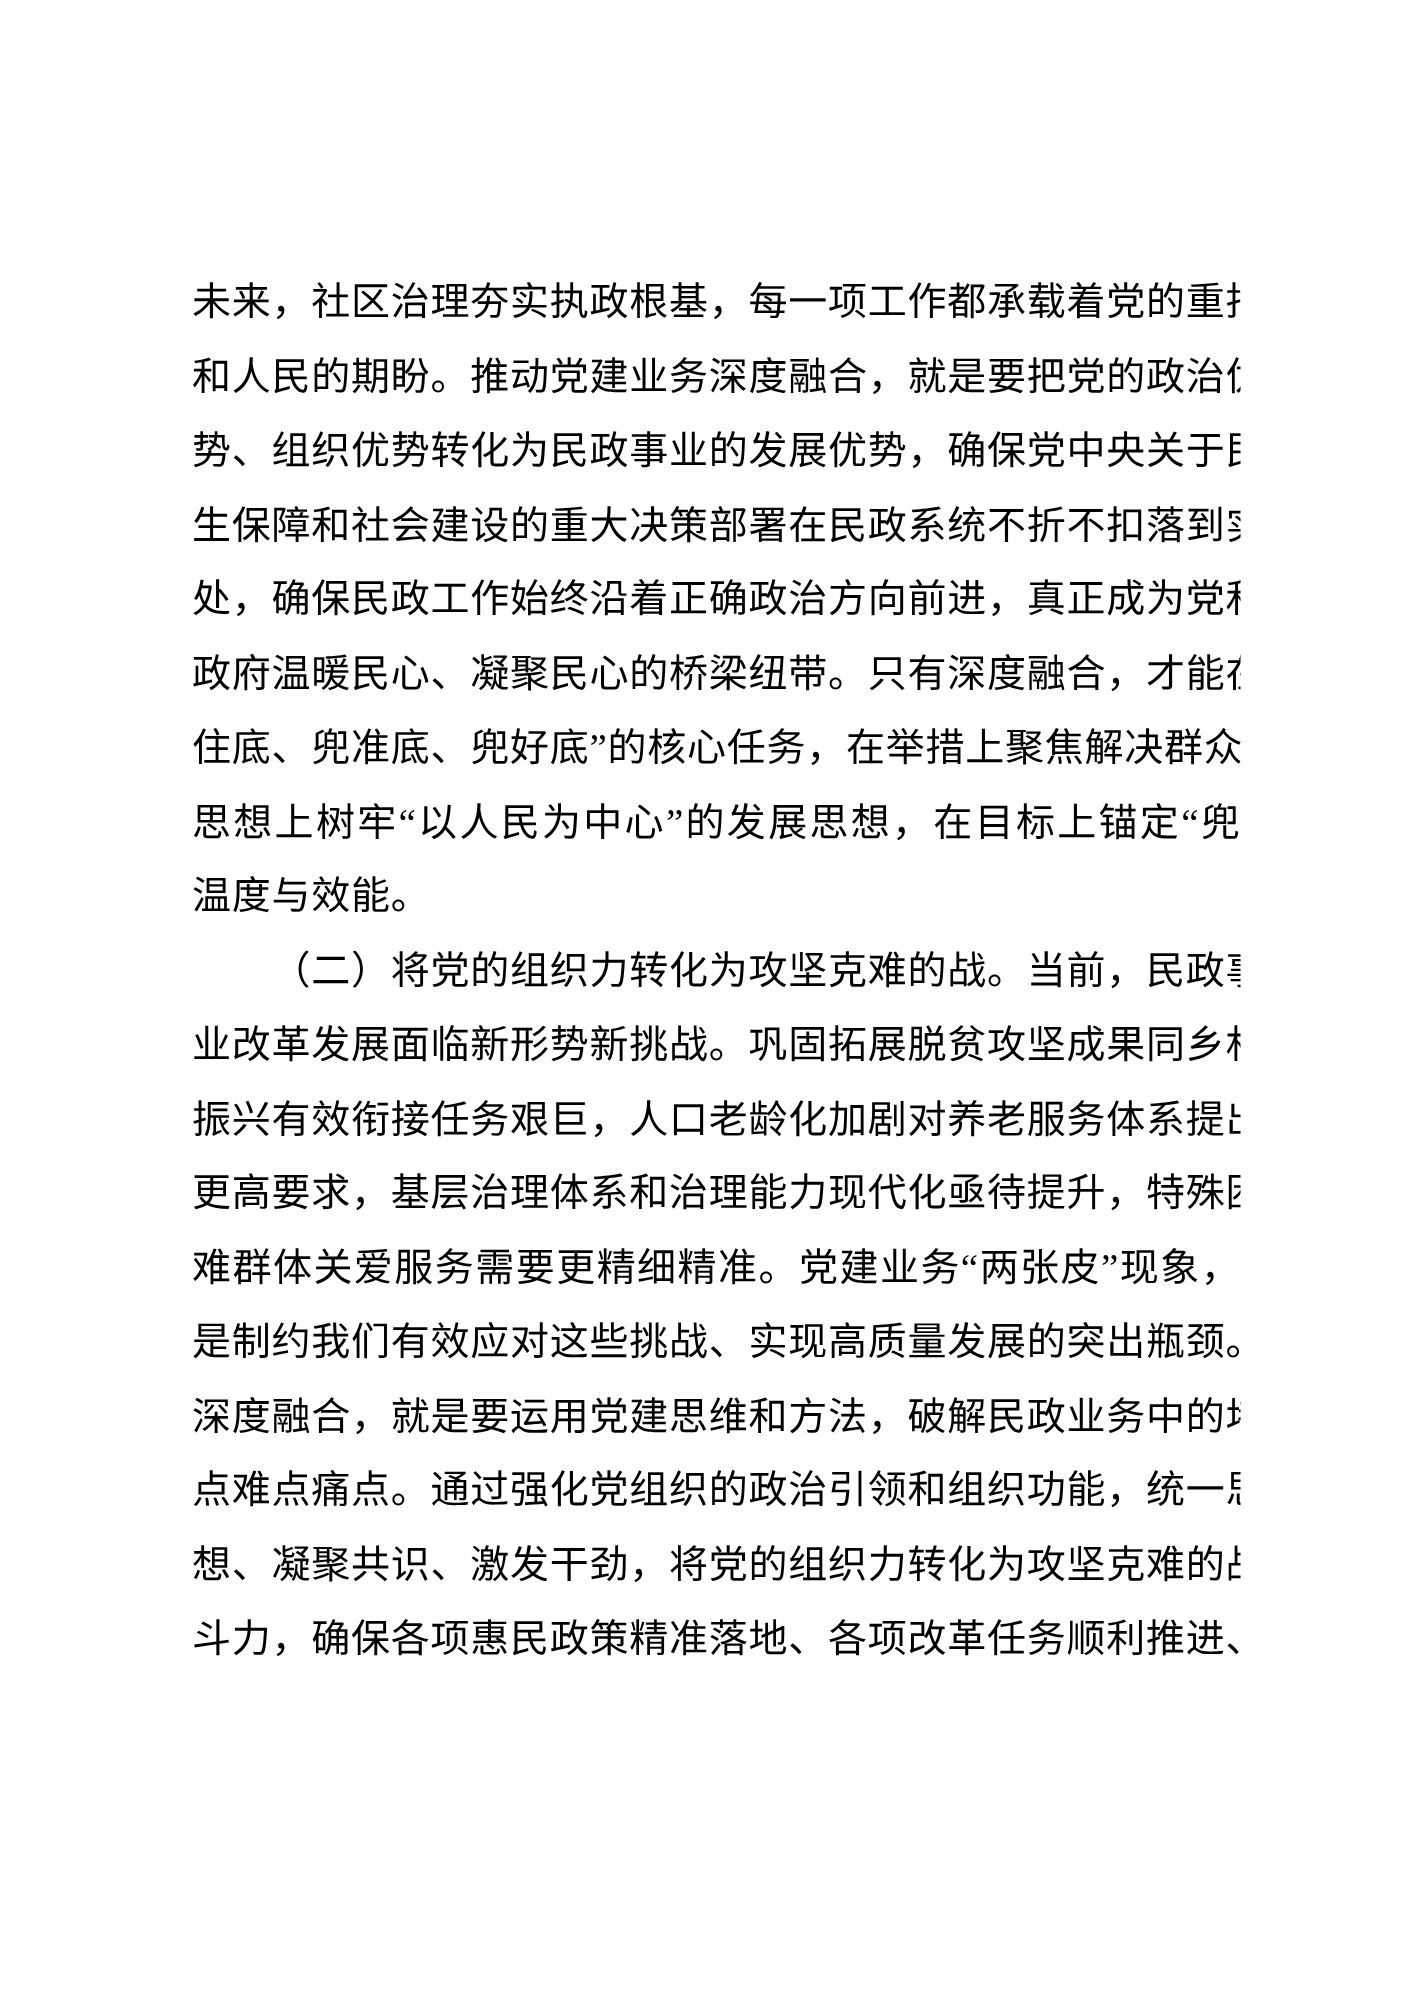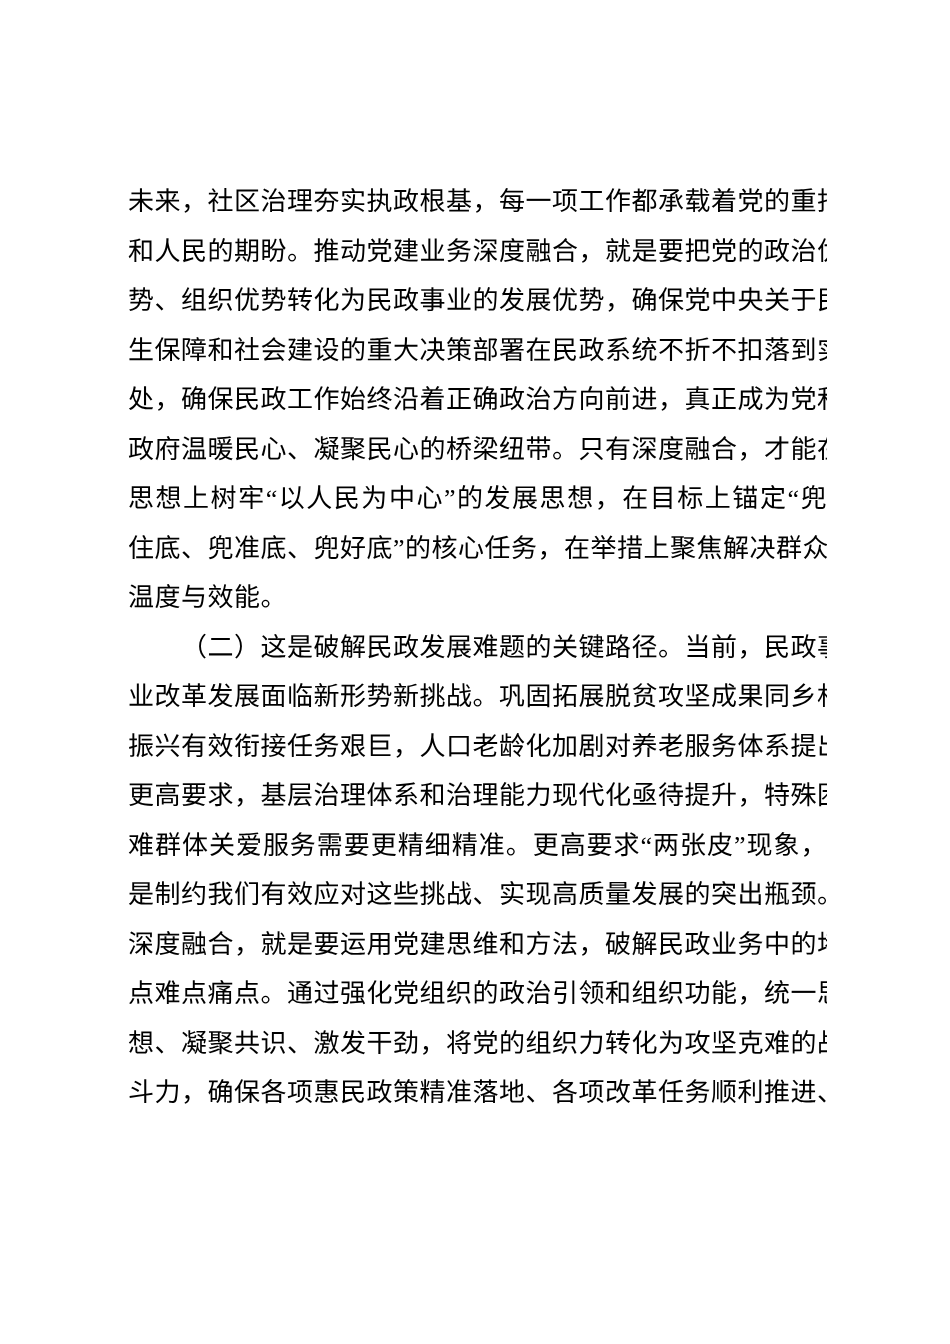--- a/index.html
+++ b/index.html
@@ -50,31 +50,31 @@
 
 <div class="page">
   <div class="text-block">
 
     <div class="line">未来，社区治理夯实执政根基，每一项工作都承载着党的重托</div>
     <div class="line">和人民的期盼。推动党建业务深度融合，就是要把党的政治优</div>
     <div class="line">势、组织优势转化为民政事业的发展优势，确保党中央关于民</div>
     <div class="line">生保障和社会建设的重大决策部署在民政系统不折不扣落到实</div>
     <div class="line">处，确保民政工作始终沿着正确政治方向前进，真正成为党和</div>
     <div class="line">政府温暖民心、凝聚民心的桥梁纽带。只有深度融合，才能在</div>
+    <div class="line">住底、兜准底、兜好底”的核心任务，在举措上聚焦解决群众</div>
     <div class="line">思想上树牢“以人民为中心”的发展思想，在目标上锚定“兜</div>
-    <div class="line">住底、兜准底、兜好底”的核心任务，在举措上聚焦解决群众</div>
     <div class="line para-end">温度与效能。</div>
 
     <div class="line indented">
-      <span class="heading-run">（二）这是破解民政发展难题的关键路径。</span><span>当前，民政事</span>
+      <span class="heading-run">（二）将党的组织力转化为攻坚克难的战。</span><span>当前，民政事</span>
     </div>
     <div class="line">业改革发展面临新形势新挑战。巩固拓展脱贫攻坚成果同乡村</div>
     <div class="line">振兴有效衔接任务艰巨，人口老龄化加剧对养老服务体系提出</div>
     <div class="line">更高要求，基层治理体系和治理能力现代化亟待提升，特殊困</div>
-    <div class="line">难群体关爱服务需要更精细精准。更高要求“两张皮”现象，</div>
+    <div class="line">难群体关爱服务需要更精细精准。党建业务“两张皮”现象，</div>
     <div class="line">是制约我们有效应对这些挑战、实现高质量发展的突出瓶颈。</div>
     <div class="line">深度融合，就是要运用党建思维和方法，破解民政业务中的堵</div>
     <div class="line">点难点痛点。通过强化党组织的政治引领和组织功能，统一思</div>
     <div class="line">想、凝聚共识、激发干劲，将党的组织力转化为攻坚克难的战</div>
     <div class="line">斗力，确保各项惠民政策精准落地、各项改革任务顺利推进、</div>
 
   </div>
 </div>
 
 </body></html>

